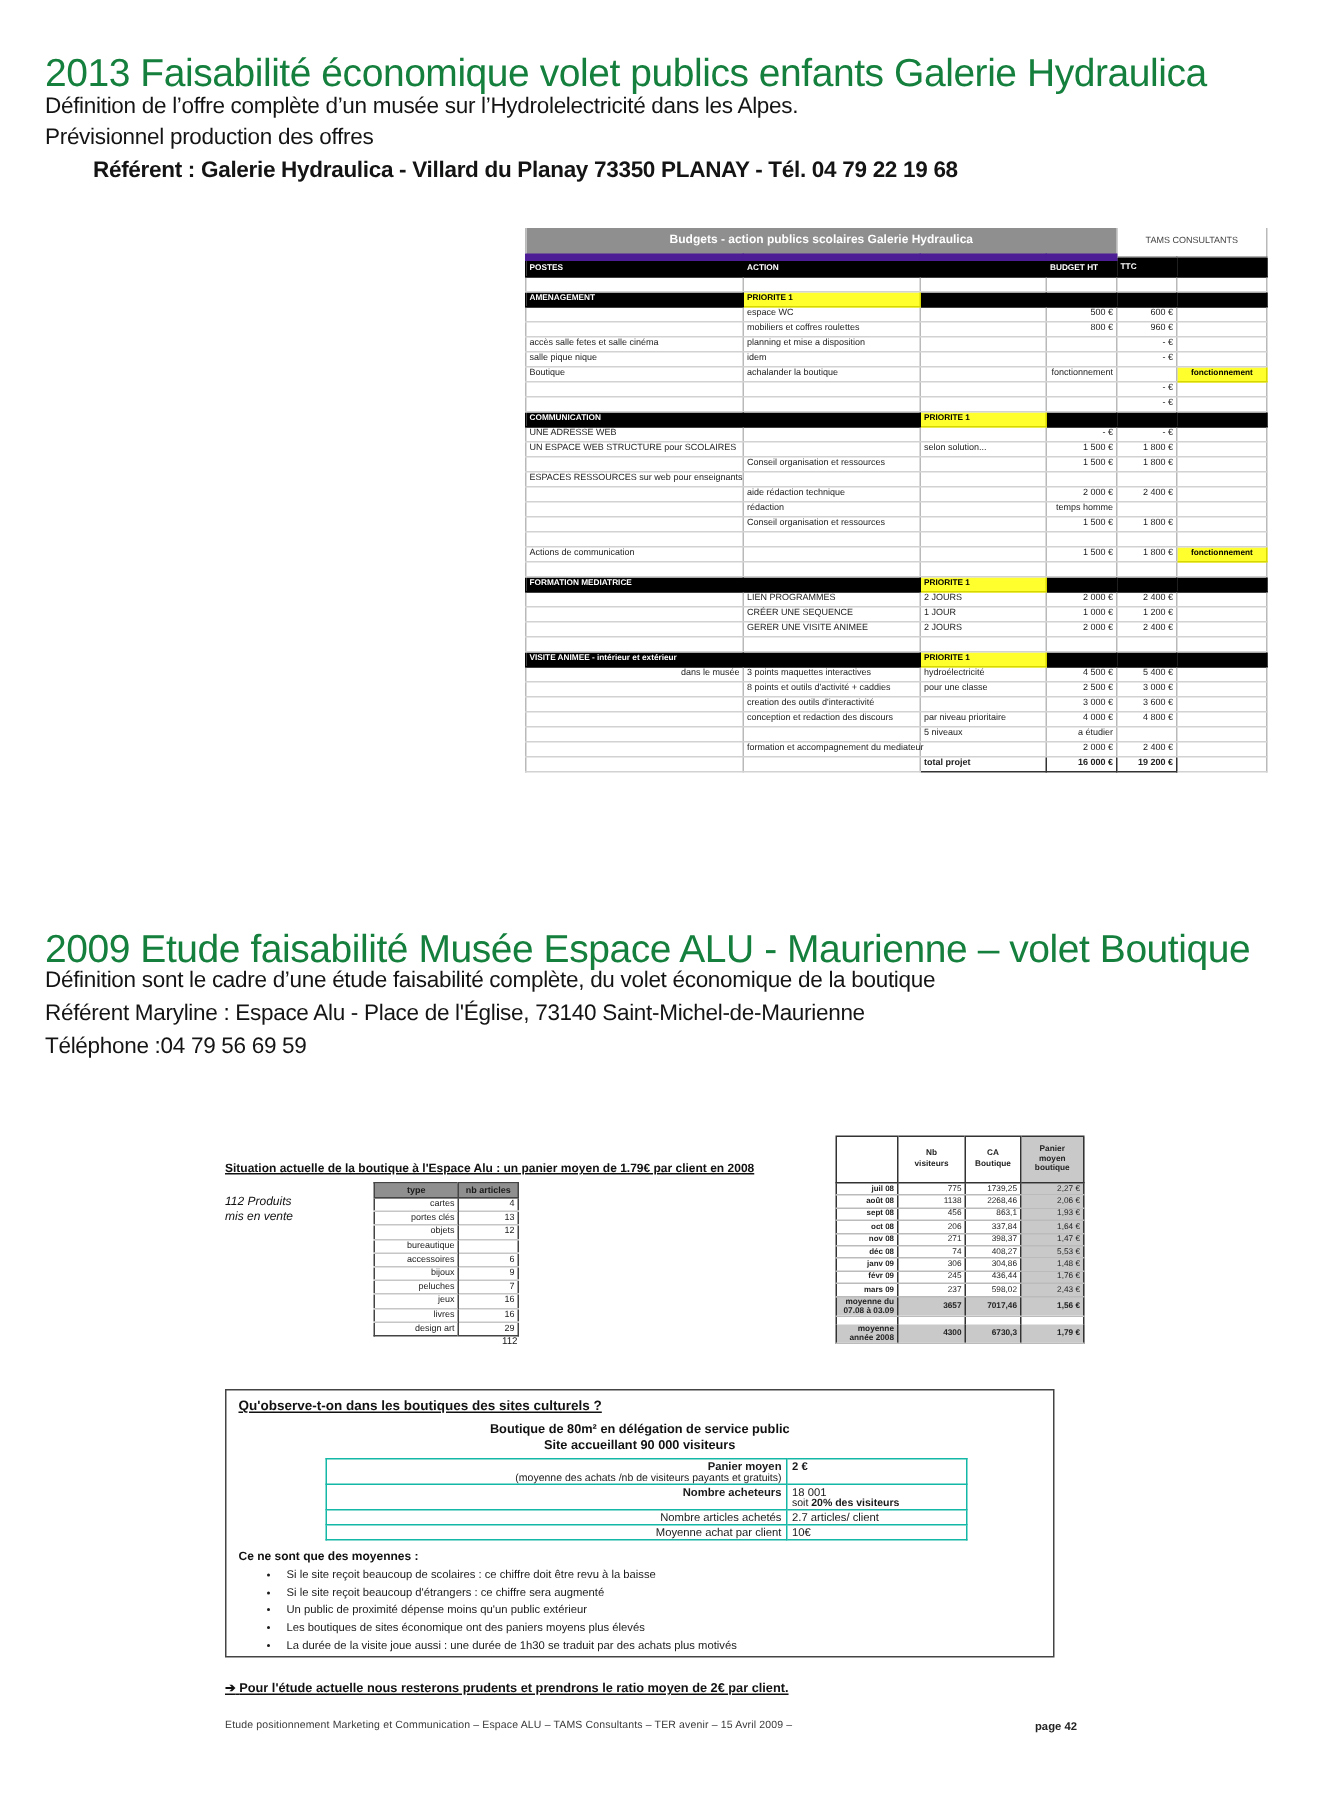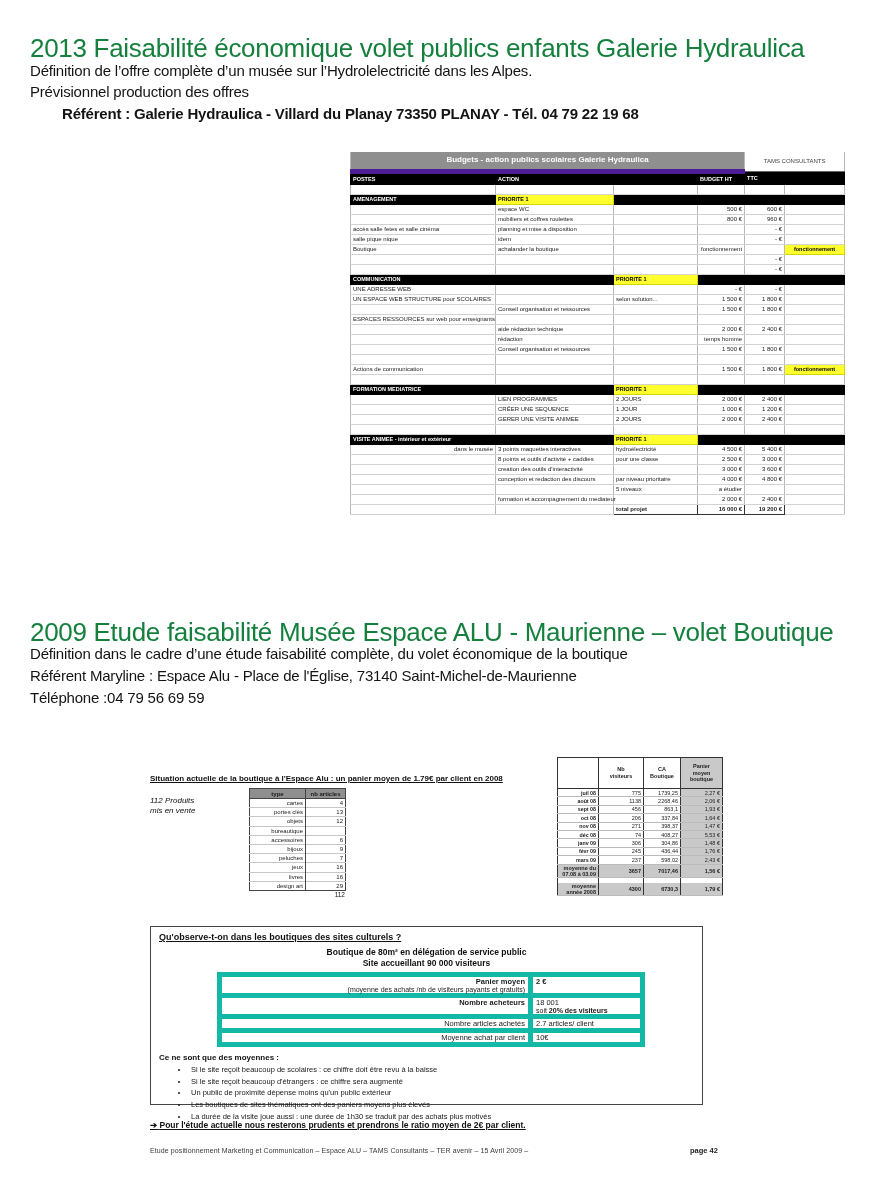--- a/index.html
+++ b/index.html
@@ -39,21 +39,21 @@
   .t2 .lab{font-weight:bold;font-size:5.3px;}
   .t2 .pc{background:#c9c9c9;}
   .t2 .sum{background:#c9c9c9;font-weight:bold;}
   .t2 .spacer{height:5px;background:#fff;border-bottom:none;border-top:1px solid #333;}
   
   .obs-box{width:553px;height:179px;border:1px solid #444;box-sizing:border-box;padding:5px 8px;}
   .obs-title{font-size:9px;font-weight:bold;text-decoration:underline;}
   .obs-src{font-size:8px;margin-top:1px;color:#222;}
   .obs-center{text-align:center;font-weight:bold;font-size:8.5px;line-height:1.3;margin-top:4px;}
   .t4{width:428px;margin:3px 0 0 58px;font-size:7.5px;}
-  .t4 td{border:5px solid #14b8a6;padding:0 3px;vertical-align:top;color:#1a1a1a;}
+  .t4 td{border:1px solid #14b8a6;padding:0 3px;vertical-align:top;color:#1a1a1a;}
   .t4 .l{width:300px;text-align:right;}
   .t4 .sub{font-size:7px;font-weight:normal;}
   .obs-note{font-size:8px;font-weight:bold;margin-top:6px;}
   .obs-ul{margin:2px 0 0 0;padding-left:30px;font-size:7.5px;line-height:1.55;color:#1a1a1a;}
   .obs-ul li{padding-left:2px;}
   
   .concl{font-size:8.5px;font-weight:bold;text-decoration:underline;white-space:nowrap;}
   .footer{font-size:7px;color:#3a3a3a;white-space:nowrap;letter-spacing:0.1px;}
   .pageno{font-size:7.5px;font-weight:bold;color:#222;}
 </style>
@@ -350,21 +350,21 @@
           <td></td>
           <td class="tot">total projet</td>
           <td class="num tot">16 000 €</td>
           <td class="num tot">19 200 €</td>
           <td></td>
         </tr>
       </tbody>
   </table>
 
   <div class="abs h-title" style="left:30px;top:617px;">2009 Etude faisabilité Musée Espace ALU - Maurienne – volet Boutique</div>
-  <div class="abs h-line" style="left:30px;top:645px;">Définition dans le cadre d’une étude faisabilité complète, du volet économique de la boutique</div>
+  <div class="abs h-line" style="left:30px;top:645px;">Définition sont le cadre d’une étude faisabilité complète, du volet économique de la boutique</div>
   <div class="abs h-line" style="left:30px;top:667px;">Référent Maryline : Espace Alu - Place de l'Église, 73140 Saint-Michel-de-Maurienne</div>
   <div class="abs h-line" style="left:30px;top:689px;">Téléphone :04 79 56 69 59</div>
 
   <div class="abs sit-title" style="left:150px;top:774px;">Situation actuelle de la boutique à l'Espace Alu :  un panier moyen de 1.79€ par client en 2008</div>
   <div class="abs sit-note" style="left:150px;top:796px;white-space:pre-line;font-style:italic;">112 Produits
 mis en vente</div>
 
   <table class="t3 abs" style="left:249px;top:788px;">
     <colgroup>
         <col style="width:56px">
@@ -536,21 +536,21 @@
             <td class="l"><span>Moyenne achat par client</span></td>
             <td><span>10€</span></td>
           </tr>
         </tbody>
       </table>
     <div class="obs-note">Ce ne sont que des moyennes :</div>
     <ul class="obs-ul">
         <li>Si le site reçoit beaucoup de scolaires : ce chiffre doit être revu à la baisse</li>
         <li>Si le site reçoit beaucoup d'étrangers : ce chiffre sera augmenté</li>
         <li>Un public de proximité dépense moins qu'un public extérieur</li>
-        <li>Les boutiques de sites thématiques ont des paniers moyens plus élevés</li>
+        <li>Les boutiques de sites économique ont des paniers moyens plus élevés</li>
         <li>La durée de la visite joue aussi : une durée de 1h30 se traduit par des achats plus motivés</li>
       </ul>
   </div>
 
   <div class="abs concl" style="left:150px;top:1120px;">
     <span>➔</span>
     <span>Pour l'étude actuelle nous resterons prudents et prendrons le ratio moyen de 2€ par client.</span>
   </div>
   <div class="abs footer" style="left:150px;top:1147px;">Etude positionnement Marketing et Communication – Espace ALU – TAMS Consultants – TER avenir – 15 Avril 2009 –</div>
   <div class="abs pageno" style="left:690px;top:1146px;">page 42</div>

